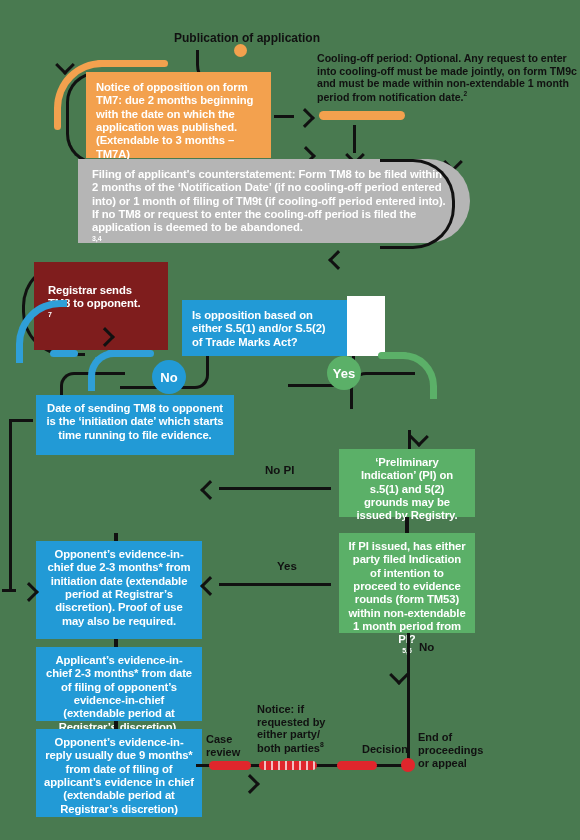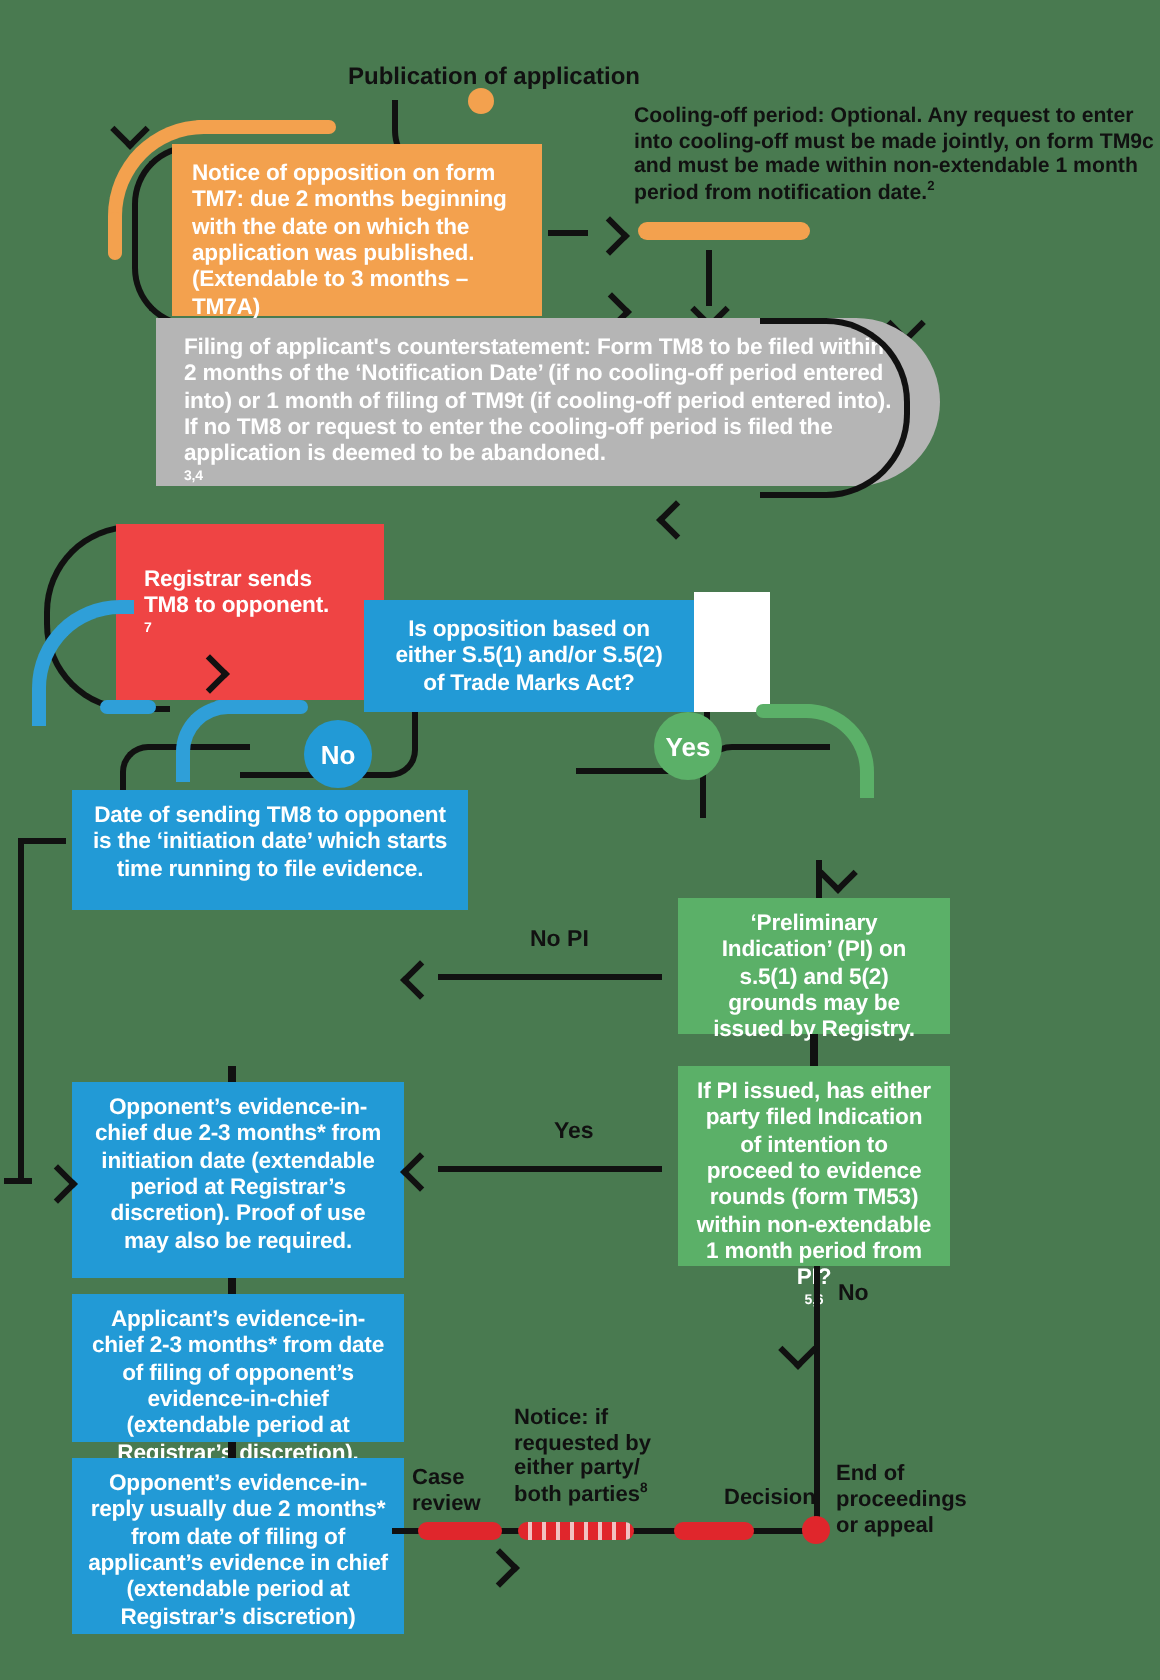--- a/index.html
+++ b/index.html
@@ -18,21 +18,21 @@
     font-weight:bold;
     line-height:1.18;
     letter-spacing:-0.1px;
   }
   .node .txt{display:block;}
   .sup{font-size:0.62em;vertical-align:super;font-weight:bold;}
 
   
   .orange{background:#f3a14e;}
   .grey-light{background:#b5b5b5;}
-  .grey-dark{background:#ef4444;margin-left:24px;}
+  .grey-dark{background:#7f1d1d;}
   .blue{background:#229ad6;}
   .green{background:#5bb068;}
   .white{background:#ffffff;}
 
   
   .caption{
     position:absolute;
     color:#111;
     font-weight:bold;
     line-height:1.2;
@@ -129,21 +129,21 @@
   <div class="rounded-path" style="left:22px;top:262px;width:60px;height:88px;border-width:3px 0 3px 3px;border-top-left-radius:44px;border-bottom-left-radius:44px;"></div>
 
   <div class="node grey-dark" style="left:34px;top:262px;width:134px;height:88px;padding:22px 12px 10px 14px;font-size:11.3px;">
     <span class="txt">Registrar sends TM8 to opponent.</span><span class="sup">7</span>
   </div>
   <div class="chev right" style="left:98px;top:330px;"></div>
 
   <div class="arc" style="left:16px;top:300px;width:44px;height:56px;border-width:7px 0 0 7px;border-color:#2f9fd8;border-top-left-radius:44px;"></div>
   <div class="band blue-b" style="left:50px;top:350px;width:28px;height:7px;"></div>
 
-  <div class="node blue" style="left:182px;top:300px;width:165px;height:56px;padding:9px 10px;font-size:11.3px;text-align:center;">
+  <div class="node blue" style="left:182px;top:300px;width:165px;height:56px;padding:9px 10px;font-size:11.3px;">
     <span class="txt">Is opposition based on either S.5(1) and/or S.5(2) of Trade Marks Act?</span>
   </div>
   <div class="node white" style="left:347px;top:296px;width:38px;height:60px;"></div>
 
   <div class="rounded-path" style="left:120px;top:356px;width:86px;height:30px;border-width:0 3px 3px 0;border-bottom-right-radius:14px;"></div>
   <div class="rounded-path" style="left:60px;top:372px;width:62px;height:28px;border-width:3px 0 0 3px;border-top-left-radius:14px;"></div>
   <div class="band blue-b" style="left:106px;top:350px;width:48px;height:7px;"></div>
   <div class="arc" style="left:88px;top:350px;width:26px;height:34px;border-width:7px 0 0 7px;border-color:#2f9fd8;border-top-left-radius:26px;"></div>
 
   <div class="pill" style="left:152px;top:360px;width:34px;height:34px;background:#229ad6;">
@@ -169,21 +169,21 @@
     <span class="txt">Opponent’s evidence-in-chief due 2-3 months* from initiation date (extendable period at Registrar’s discretion). Proof of use may also be required.</span>
   </div>
   <div class="ln v" style="left:114px;top:639px;height:8px;width:4px;"></div>
 
   <div class="node blue" style="left:36px;top:647px;width:166px;height:74px;padding:7px 8px;font-size:11.3px;text-align:center;">
     <span class="txt">Applicant’s evidence-in-chief 2-3 months* from date of filing of opponent’s evidence-in-chief (extendable period at Registrar’s discretion).</span>
   </div>
   <div class="ln v" style="left:114px;top:721px;height:8px;width:4px;"></div>
 
   <div class="node blue" style="left:36px;top:729px;width:166px;height:88px;padding:7px 8px;font-size:11.3px;text-align:center;">
-    <span class="txt">Opponent’s evidence-in-reply usually due 2 months* from date of filing of applicant’s evidence in chief (extendable period at Registrar’s discretion)</span>
+    <span class="txt">Opponent’s evidence-in-reply usually due 9 months* from date of filing of applicant’s evidence in chief (extendable period at Registrar’s discretion)</span>
   </div>
 
   <div class="ln h" style="left:11px;top:419px;width:22px;"></div>
   <div class="ln v" style="left:9px;top:419px;height:170px;"></div>
   <div class="ln h" style="left:2px;top:589px;width:14px;"></div>
   <div class="chev right" style="left:22px;top:585px;"></div>
 
   <div class="ln v" style="left:408px;top:430px;height:28px;"></div>
   <div class="chev down" style="left:412px;top:430px;"></div>
 

